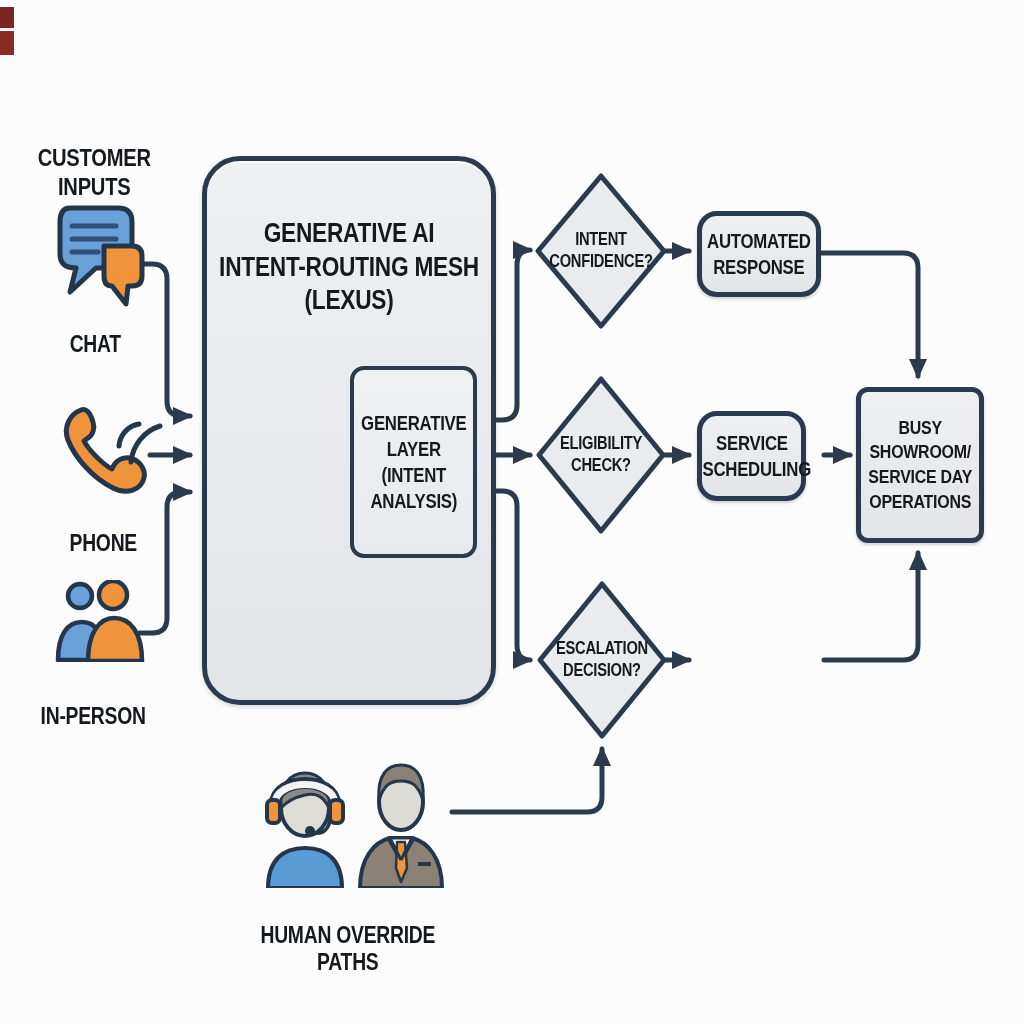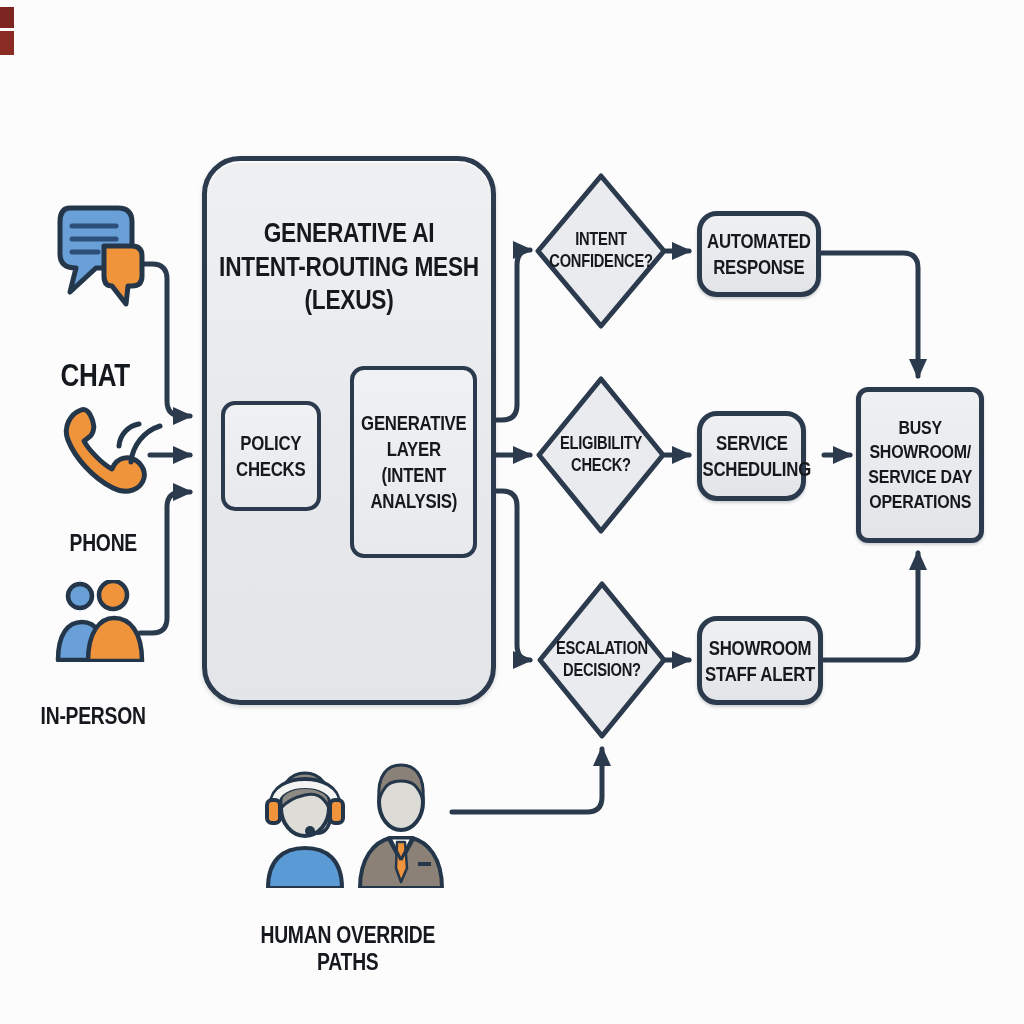--- a/index.html
+++ b/index.html
@@ -68,35 +68,39 @@
       <path d="M824,660 H903 Q918,660 918,645 V553" marker-end="url(#arr)"></path>
       <path d="M452,812 H587 Q602,812 602,797 V749" marker-end="url(#arr)"></path>
     </g>
     <g stroke="#2b3a4d" stroke-width="5" stroke-linejoin="round" fill="#e9ebee">
       <polygon points="601,176 664,251 601,326 538,251"></polygon>
       <polygon points="601,379 663,455 601,531 539,455"></polygon>
       <polygon points="602,584 664,660 602,736 540,660"></polygon>
     </g>
   </svg>
 
+  <div class="abs lbl" style="left:17px;top:115px;width:155px;font-size:24px;line-height:1.2;">
+    <span class="cond">CUSTOMER
+INPUTS</span>
+  </div>
 
   <div class="abs" style="left:52px;top:202px;">
     <svg width="94" height="112" viewBox="0 0 94 112">
       <g stroke="#24364a" stroke-width="5" stroke-linejoin="round">
         <path d="M18,6 H66 Q80,6 80,20 V52 Q80,66 66,66 H44 L18,90 L24,66 Q8,66 8,52 V20 Q8,6 18,6 Z" fill="#6aa0d8"></path>
         <g stroke="#2d4f79" stroke-width="5" stroke-linecap="round">
           <line x1="20" y1="24" x2="64" y2="24"></line>
           <line x1="20" y1="37" x2="64" y2="37"></line>
           <line x1="20" y1="50" x2="46" y2="50"></line>
         </g>
         <path d="M52,44 H80 Q90,44 90,54 V74 Q90,84 80,84 H76 L74,102 L60,84 Q52,84 52,74 V54 Q52,44 52,44 Z" fill="#f0943c"></path>
       </g>
     </svg>
   </div>
-  <div class="abs lbl" style="left:20px;top:322px;width:150px;font-size:31px;">
+  <div class="abs lbl" style="left:20px;top:304px;width:150px;font-size:23px;">
     <span class="cond">CHAT</span>
   </div>
 
   <div class="abs" style="left:55px;top:398px;">
     <svg width="112" height="110" viewBox="0 0 112 110">
       <path d="M26,12 C15,16 8,29 13,42 C20,60 38,80 58,90 C72,97 86,92 89,80 C91,71 84,62 75,60 C68,59 62,62 59,67 L57,71 C47,66 33,51 29,43 L33,40 C38,37 40,30 38,24 C35,14 31,10 26,12 Z" fill="#f0943c" stroke="#24364a" stroke-width="5" stroke-linejoin="round"></path>
       <g stroke="#24364a" stroke-width="5" fill="none" stroke-linecap="round">
         <path d="M64,48 A24,24 0 0 1 84,26"></path>
         <path d="M76,64 A42,42 0 0 1 105,28"></path>
       </g>
@@ -120,24 +124,20 @@
     <span class="cond">IN-PERSON</span>
   </div>
 
   <div class="abs bigbox"></div>
   <div class="abs lbl" style="left:212px;top:183px;width:274px;font-size:27px;line-height:1.25;">
     <span class="cond">GENERATIVE AI
 INTENT-ROUTING MESH
 (LEXUS)</span>
   </div>
 
-  <div class="abs innerbox flex" style="left:221px;top:401px;width:100px;height:110px;">
-    <div class="lbl" style="font-size:20px;line-height:1.3;width:100%;"><span class="cond">POLICY
-CHECKS</span></div>
-  </div>
 
   <div class="abs innerbox flex" style="left:350px;top:366px;width:127px;height:192px;">
     <div class="lbl" style="font-size:20px;line-height:1.3;width:100%;"><span class="cond">GENERATIVE
 LAYER
 (INTENT
 ANALYSIS)</span></div>
   </div>
 
   <div class="abs flex" style="left:538px;top:209px;width:126px;height:84px;">
     <div class="lbl" style="font-size:17.5px;line-height:1.25;width:100%;"><span class="cond">INTENT
@@ -152,24 +152,20 @@
 DECISION?</span></div>
   </div>
 
   <div class="abs outbox flex" style="left:697px;top:211px;width:124px;height:86px;">
     <div class="lbl" style="font-size:20px;line-height:1.3;width:100%;"><span class="cond">AUTOMATED
 RESPONSE</span></div>
   </div>
   <div class="abs outbox flex" style="left:697px;top:411px;width:109px;height:90px;">
     <div class="lbl" style="font-size:20px;line-height:1.3;width:100%;"><span class="cond">SERVICE
 SCHEDULING</span></div>
-  </div>
-  <div class="abs outbox flex" style="left:697px;top:616px;width:126px;height:89px;">
-    <div class="lbl" style="font-size:20px;line-height:1.3;width:100%;"><span class="cond">SHOWROOM
-STAFF ALERT</span></div>
   </div>
 
   <div class="abs outbox flex" style="left:856px;top:387px;width:128px;height:156px;border-radius:12px;">
     <div class="lbl" style="font-size:19px;line-height:1.3;width:100%;"><span class="cond">BUSY
 SHOWROOM/
 SERVICE DAY
 OPERATIONS</span></div>
   </div>
 
   <div class="abs" style="left:262px;top:760px;">

